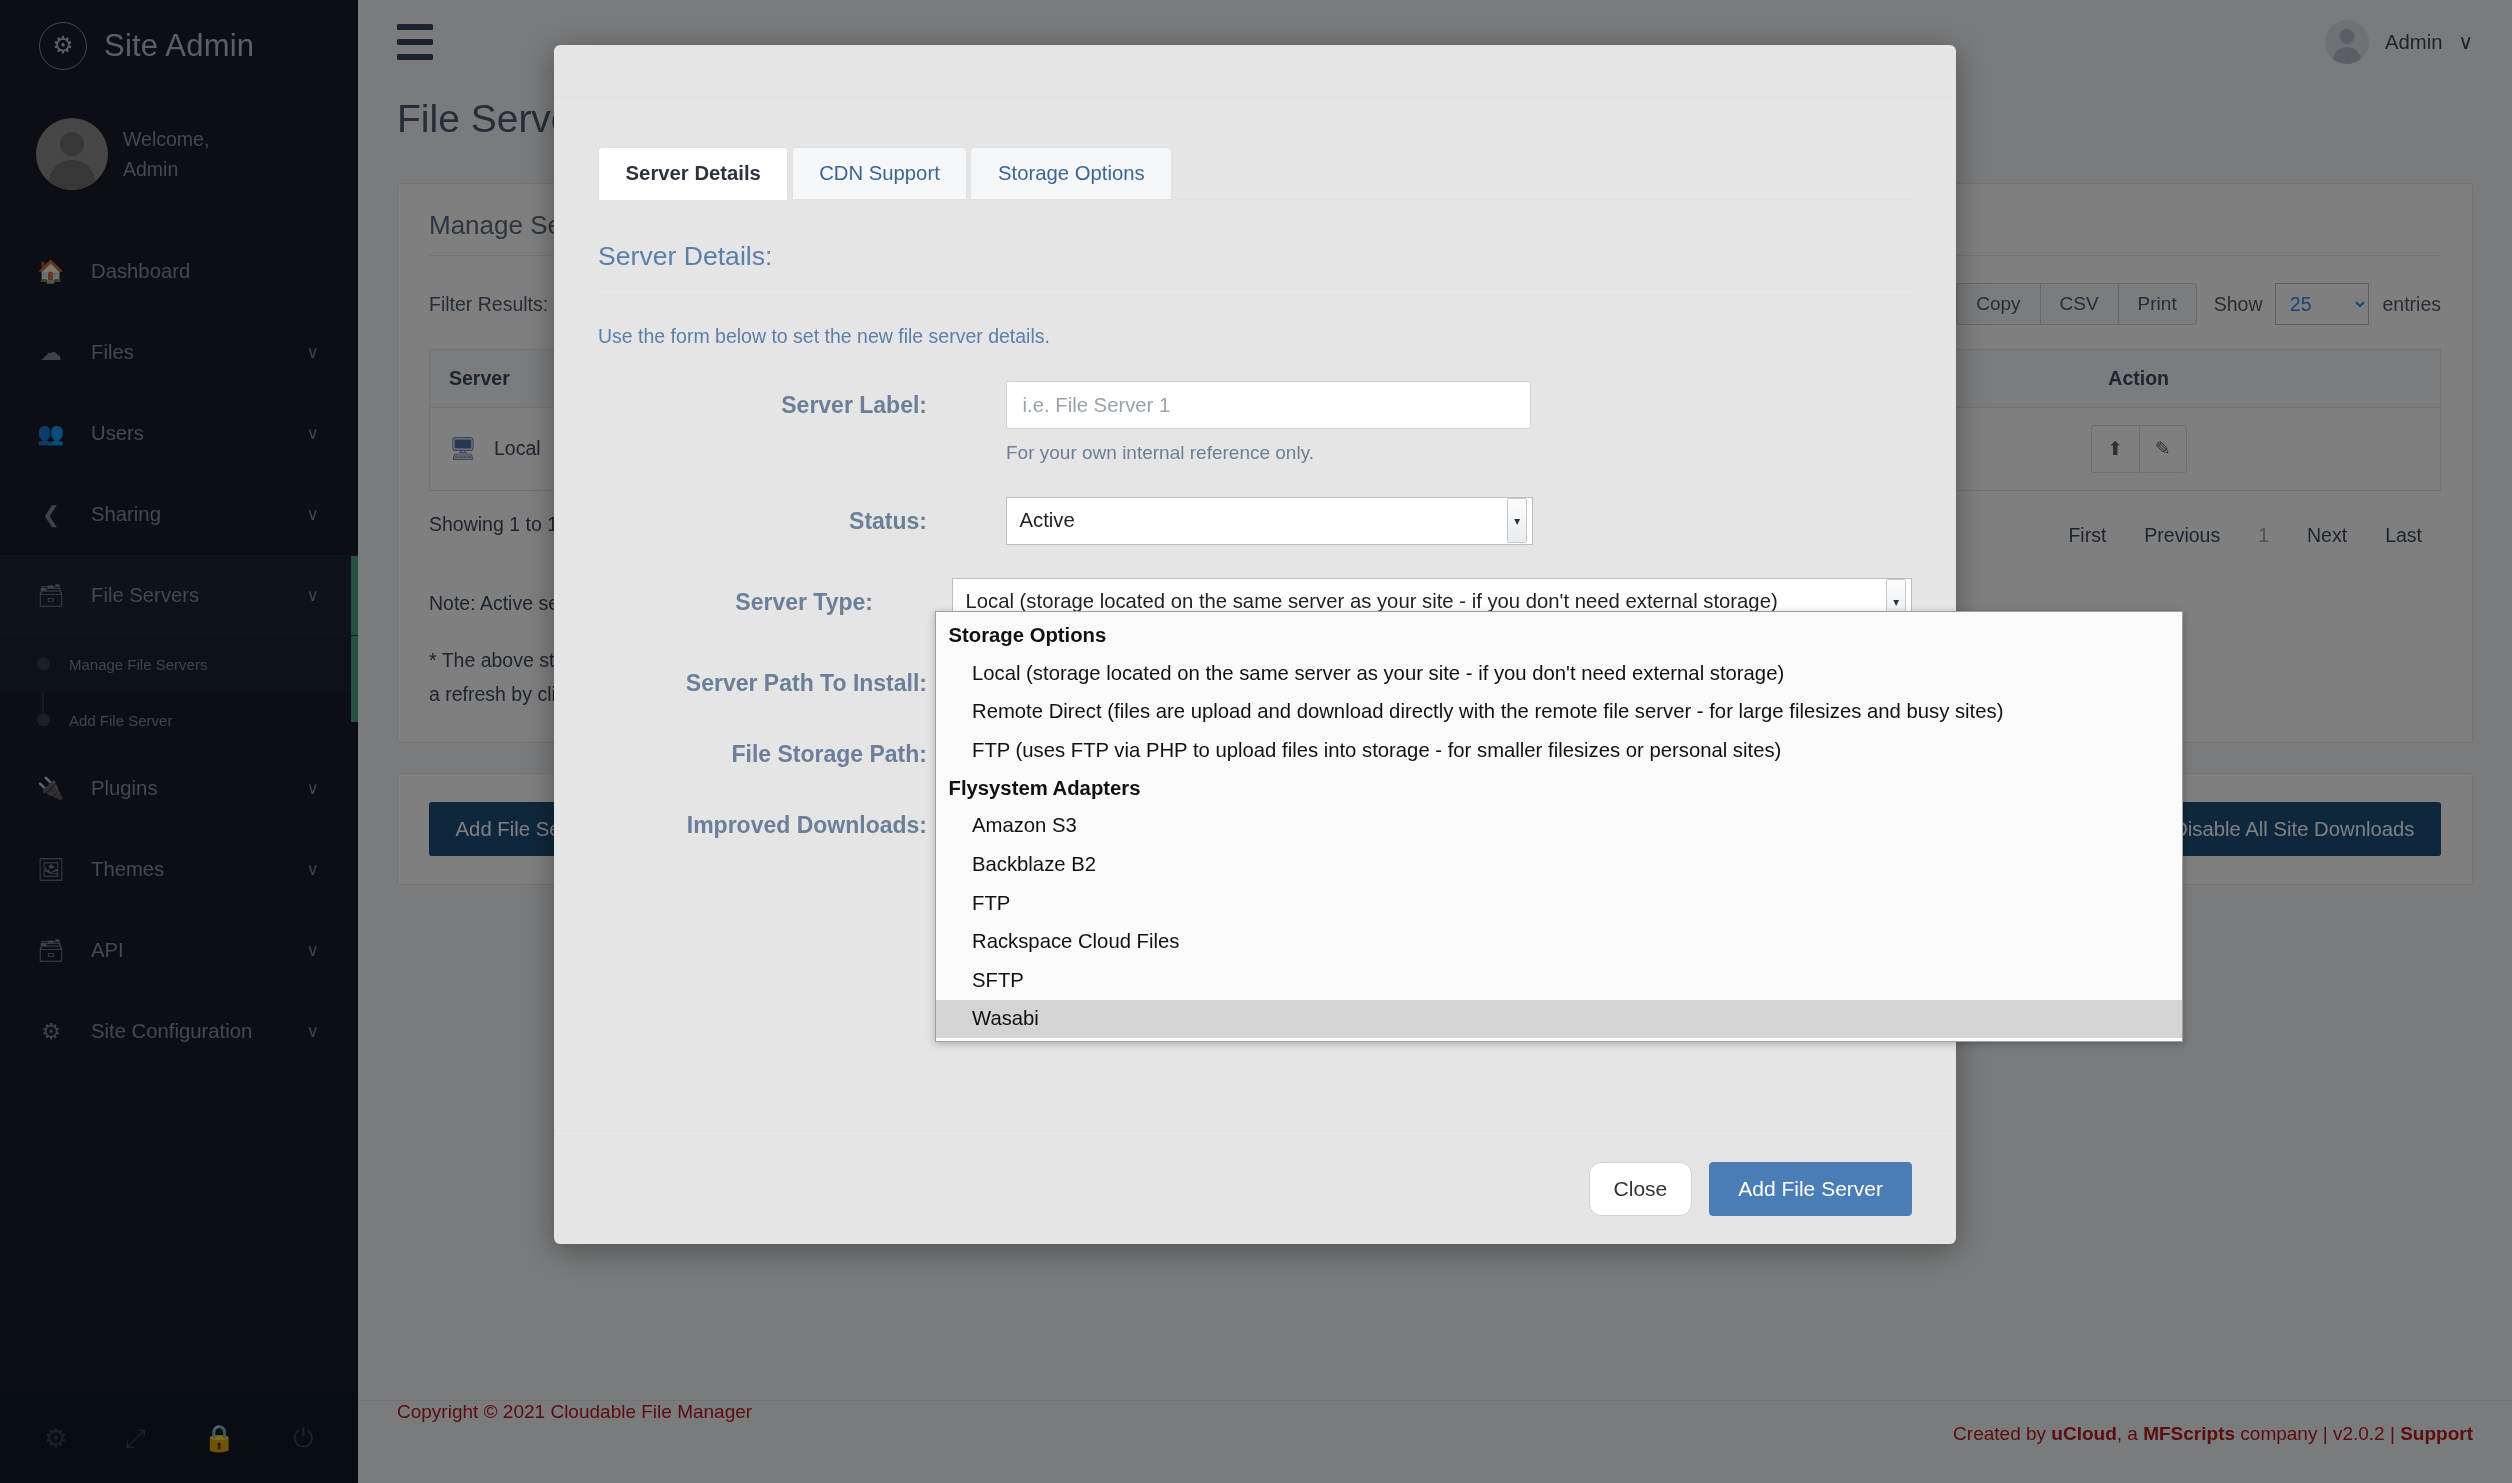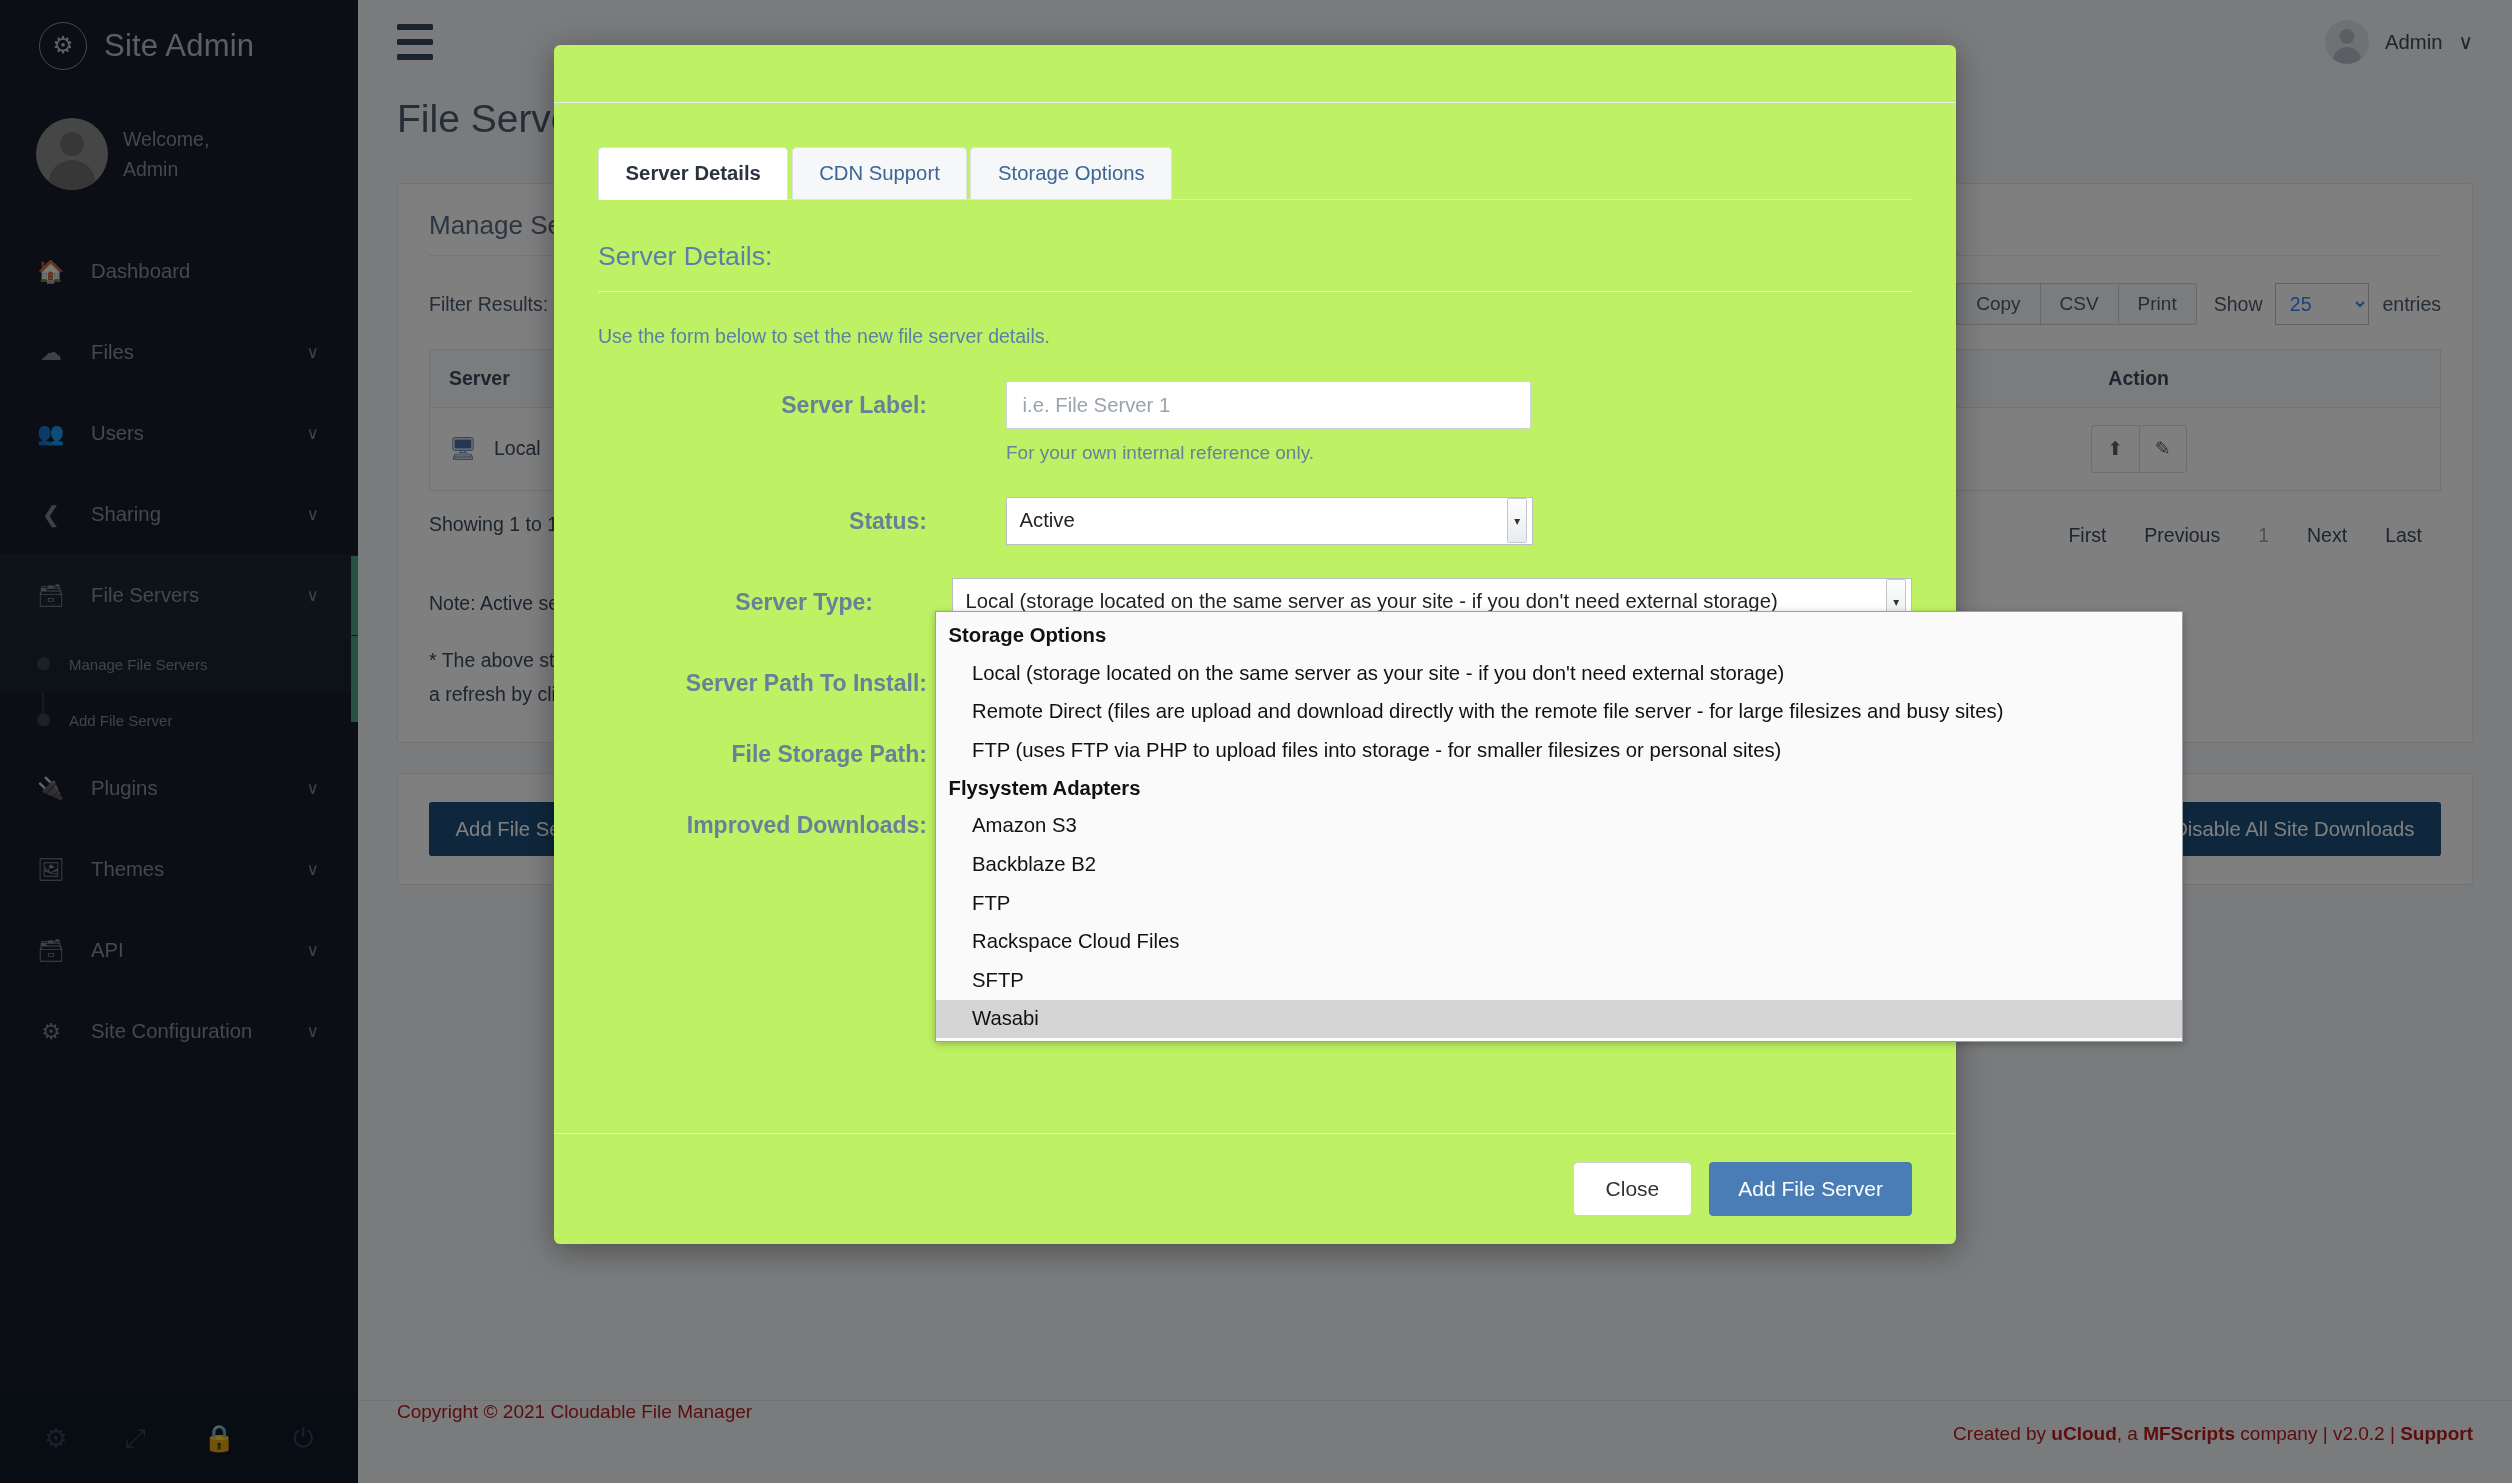--- a/index.html
+++ b/index.html
@@ -184,21 +184,21 @@
   
   .backdrop {
     position: absolute; left: 0; top: 0; width: 2512px; height: 1484px;
     background: rgba(0,0,0,0.5); z-index: 40;
   }
 
   
   .modal {
     position: absolute; left: 554px; top: 45px;
     width: 1402px; height: 1199px;
-    background: #bef264; border-radius: 6.3px;
+    background: #e5e5e5; border-radius: 6.3px;
     z-index: 50; box-shadow: 0 6.3px 31px rgba(0,0,0,.35);
     display: flex; flex-direction: column;
   }
   .modal-head { height: 58px; border-bottom: 0.8px solid #e7eaee; }
   .modal-body { flex: 1; padding: 36px 44px 0; position: relative; }
 
   .tabs { display: flex; align-items: flex-end; border-bottom: 0.8px solid #dee2e6; height: 61px; }
   .tab {
     padding: 15.6px 26.6px; font-size: 20.3px; color: #3b6694;
     background: #f5f7f9; border: 0.8px solid #dee2e6; border-bottom: none;
@@ -252,22 +252,22 @@
   }
   .dd-group { padding: 7.8px 12.5px 6.3px; font-size: 20.3px; font-weight: 700; color: #111; }
   .dd-opt { padding: 7.8px 12.5px 7.8px 36px; font-size: 20.3px; color: #111; cursor: pointer; }
   .dd-opt.sel { background: #d4d4d4; }
 
   .modal-foot {
     border-top: 0.8px solid #e7eaee; padding: 28px 44px;
     display: flex; justify-content: flex-end; gap: 17px;
   }
   .btn-close {
-    background: #fff; border: 0.8px solid #ccd2d9; border-radius: 5px;
-    padding: 14px 32px; font-size: 21px; color: #333; font-family: inherit; cursor: pointer;
+    background: #fff; border: 0.8px solid #ccd2d9; border-radius: 12px;
+    padding: 14px 24px; font-size: 21px; color: #333; font-family: inherit; cursor: pointer;
   }
   .btn-add {
     background: #4a7db5; border: 0.8px solid #4a7db5; border-radius: 3.9px;
     padding: 14px 28px; font-size: 21px; color: #fff; font-family: inherit; cursor: pointer;
   }
 </style>
 </head>
 <body>
 
 <div id="root">

